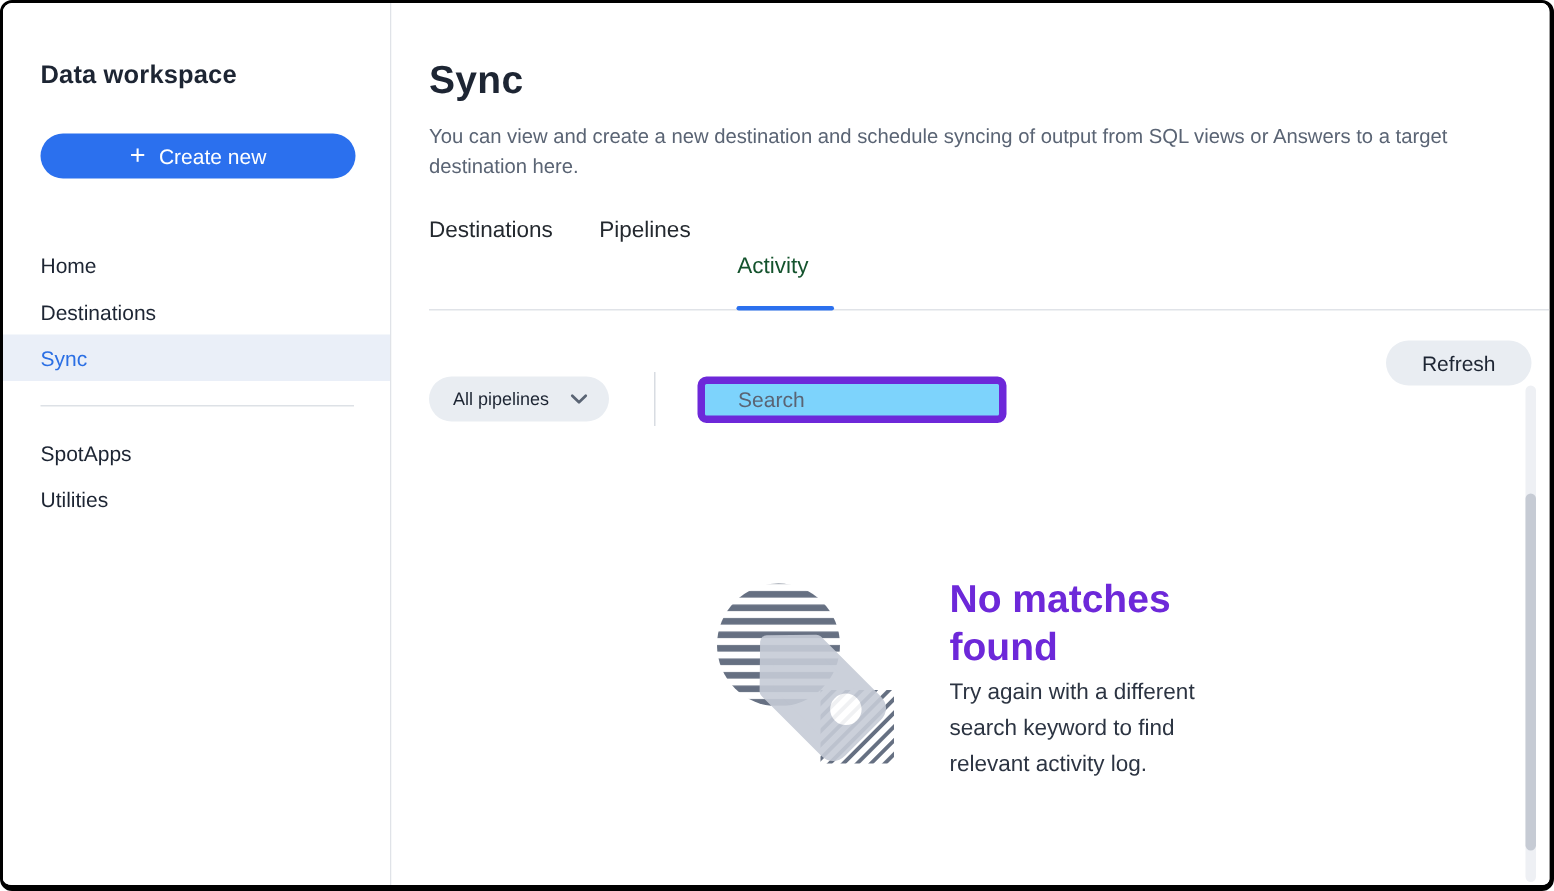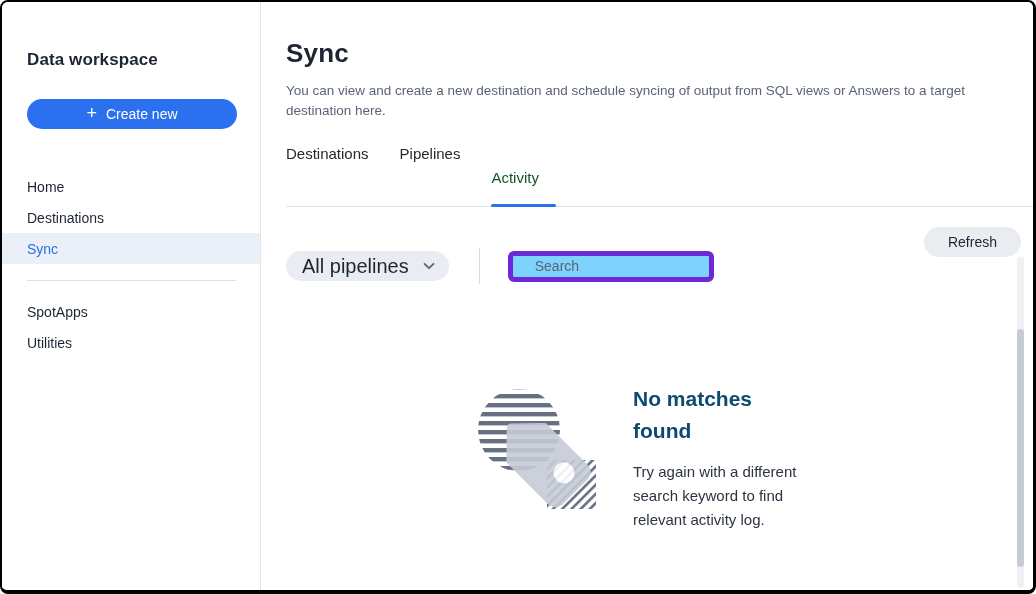--- a/index.html
+++ b/index.html
@@ -17,21 +17,21 @@
     border-radius: 8px;
     background: #fff;
     overflow: hidden;
     display: flex;
   }
   
   .sidebar {
     width: 259px;
     flex: 0 0 259px;
     border-right: 1px solid #e0e3e8;
-    padding-top: 48px;
+    padding-top: 38px;
     background: #fff;
   }
   .ws-title {
     font-size: 17px;
     font-weight: 700;
     letter-spacing: .1px;
     padding: 0 25px;
     color: #1d2533;
   }
   .create-btn {
@@ -131,21 +131,21 @@
   .pill-dropdown {
     height: 30px;
     padding: 0 14px 0 16px;
     border: none;
     border-radius: 16px;
     background: #e9edf2;
     display: flex;
     align-items: center;
     gap: 14px;
     font-family: inherit;
-    font-size: 20px;
+    font-size: 12px;
     color: #1d2533;
     cursor: pointer;
   }
   .vsep {
     width: 1px;
     height: 36px;
     background: #d8dce2;
     margin: 0 28px 0 30px;
   }
   .search-box {
@@ -188,28 +188,28 @@
     margin-top: 99px;
     margin-left: 189px;
     display: flex;
     align-items: flex-start;
     gap: 28px;
     width: 400px;
   }
   .empty-illustration { flex: 0 0 130px; }
   .empty-text { padding-top: 0; width: 195px; }
   .empty-title {
-    font-size: 21px;
+    font-size: 26px;
     font-weight: 700;
     line-height: 32px;
-    color: #0c4a6e;
+    color: #6d28d9;
     width: 160px;
   }
   .empty-msg {
-    margin-top: 13px;
+    margin-top: 3px;
     font-size: 15px;
     line-height: 24px;
     color: #2c3442;
   }
   
   .scrollbar-track {
     position: absolute;
     top: 255px;
     right: 9px;
     width: 7px;

